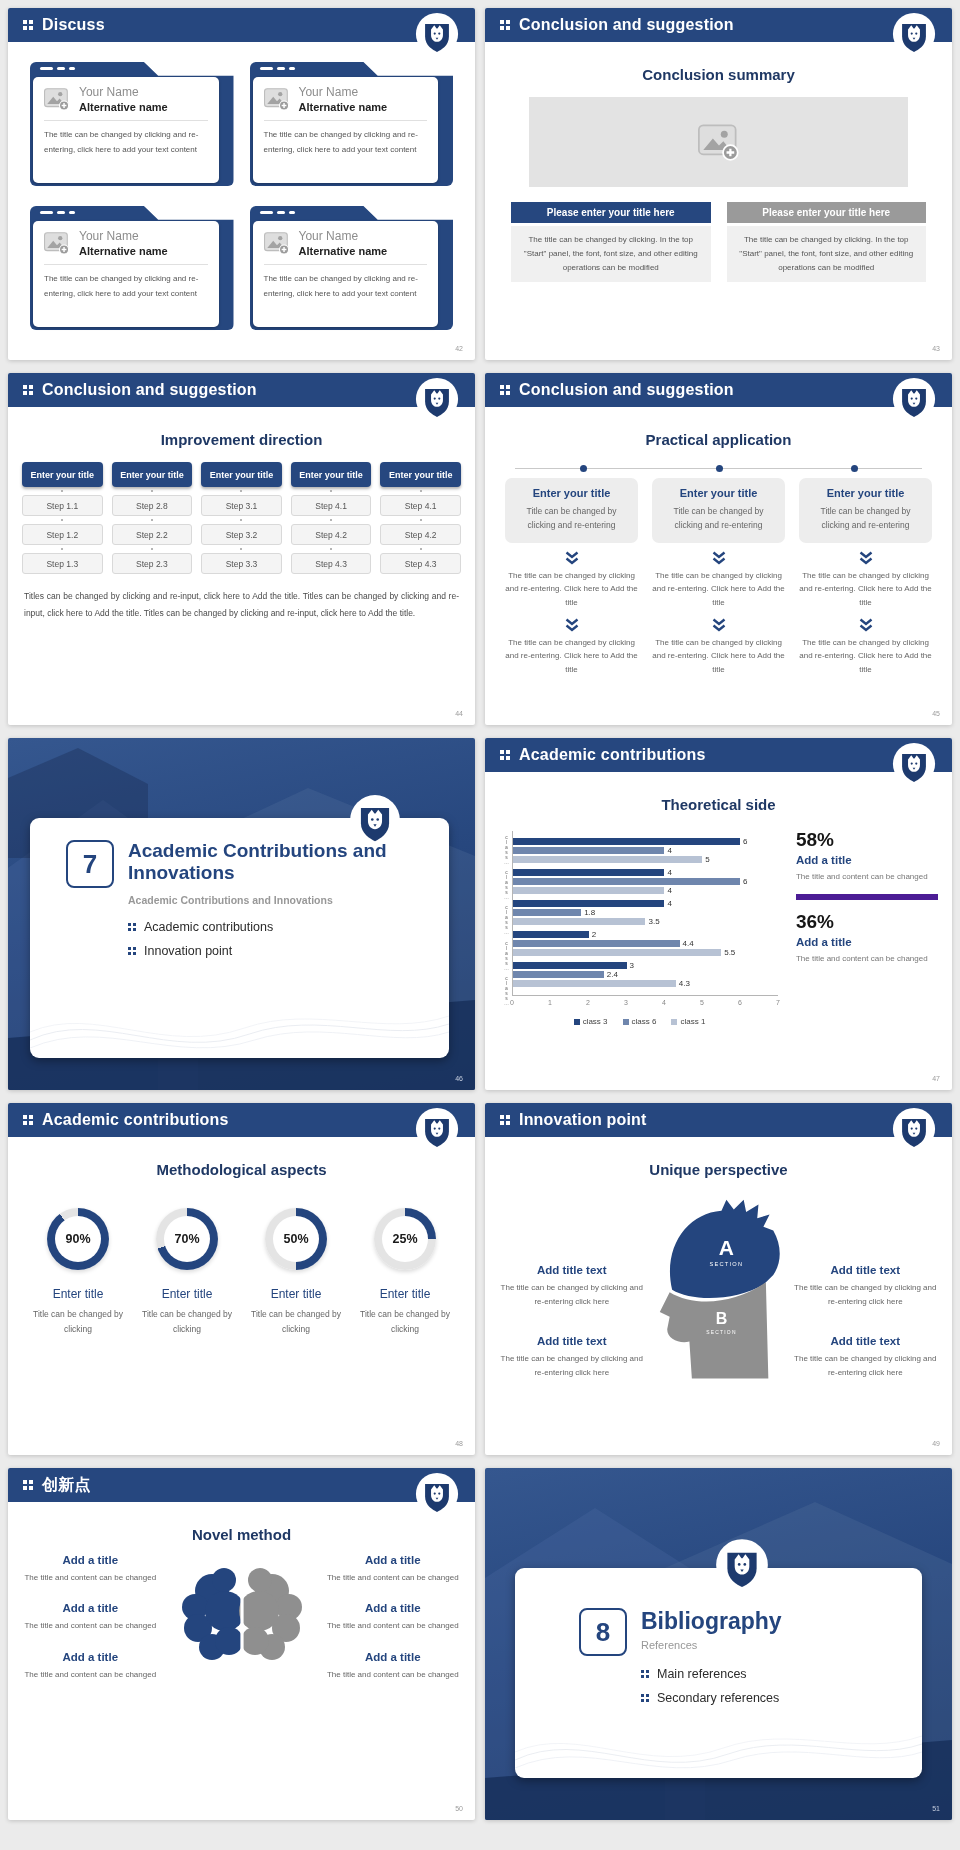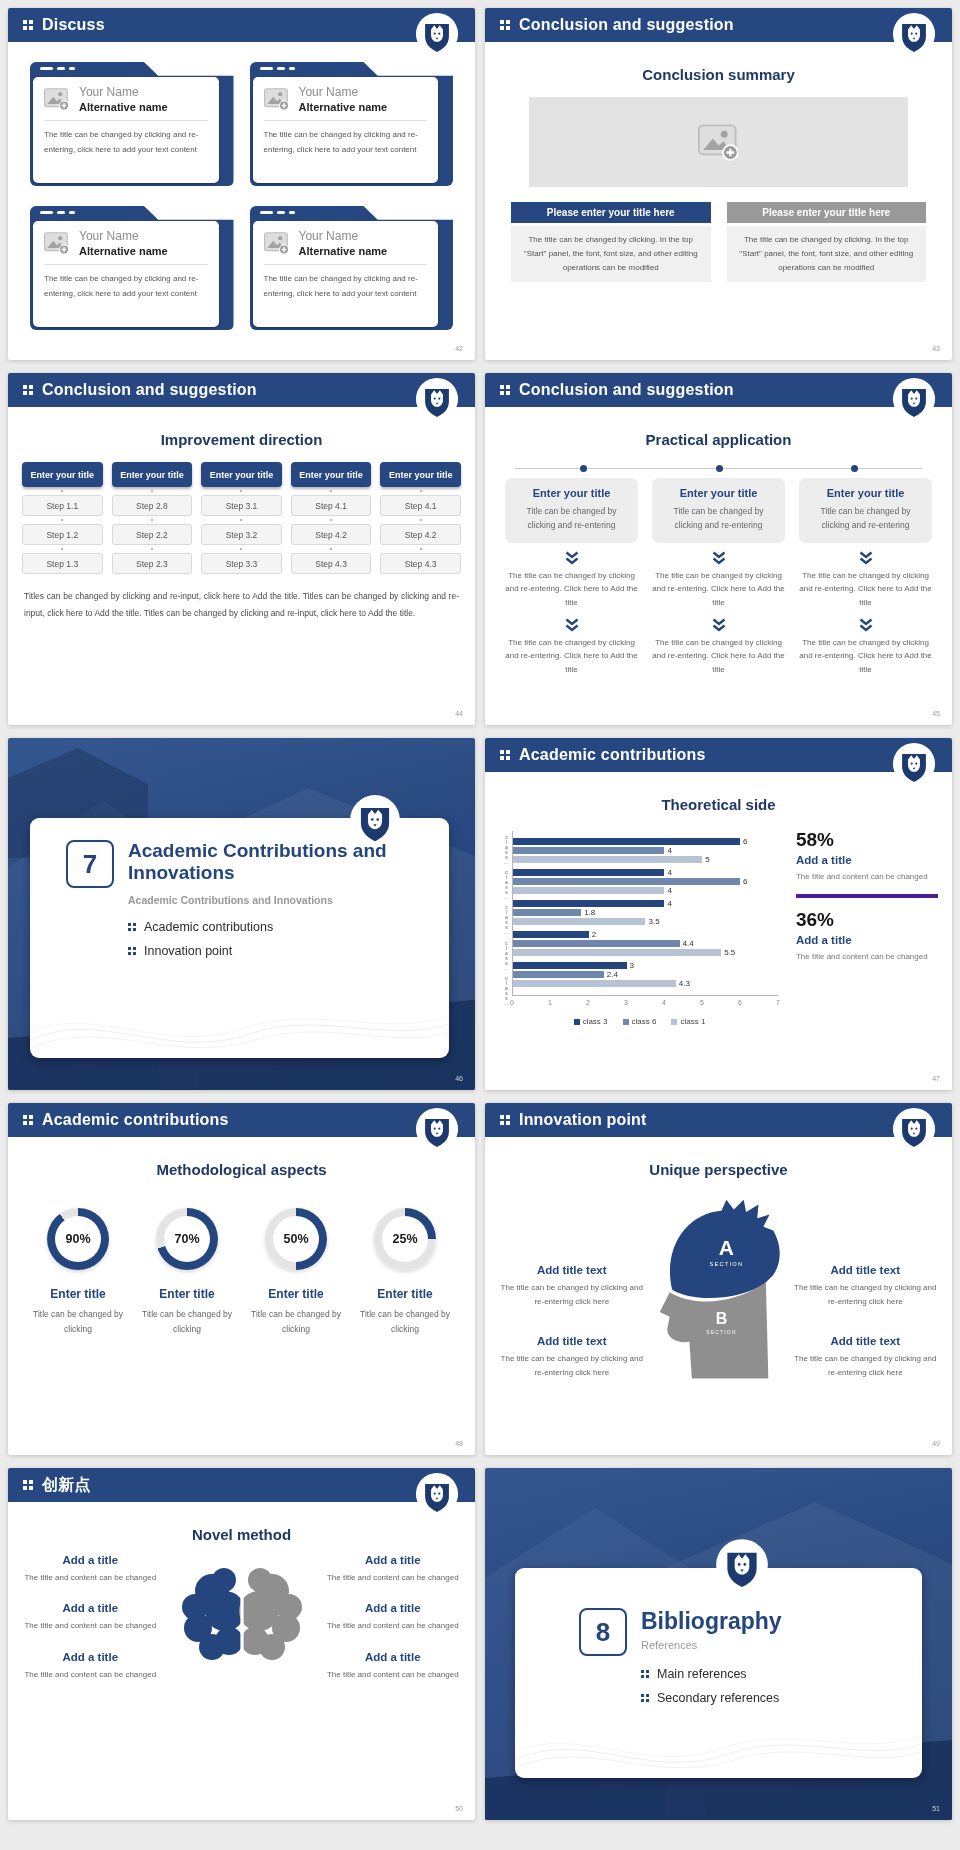--- a/index.html
+++ b/index.html
@@ -83,32 +83,32 @@
   .bar-row{display:flex;align-items:center;height:9px}
   .bar{height:7px;flex:none}
   .bar-val{font-size:8px;color:#333;margin-left:3px;white-space:nowrap}
   .xaxis{position:relative;height:11px;margin-top:1px}
   .tick{position:absolute;transform:translateX(-50%);font-size:7px;color:#888;top:2px}
   .legend{display:flex;justify-content:center;gap:15px;margin-top:9px}
   .leg-item{display:flex;align-items:center;gap:3px;font-size:8px;color:#444}
   .leg-item i{width:6px;height:6px;display:block}
   .leg-item em{font-style:normal}
   .stats{flex:1;padding:4px 0 0 18px}
-  .stat{border-bottom:4px solid #4c1d95;padding-bottom:11px;margin-bottom:11px}
+  .stat{border-bottom:6px solid #4c1d95;padding-bottom:11px;margin-bottom:11px}
   .pct{font-size:19px;font-weight:bold;color:#161616}
   .stat-title{font-size:11.5px;font-weight:bold;color:#24457e;margin:3px 0 4px}
   .stat-body{font-size:8px;color:#777;line-height:1.65}
 
   
   .donuts{display:flex;justify-content:space-between;padding:0 24px;margin-top:30px}
   .dcol{width:92px;text-align:center}
   .donut{width:62px;height:62px;border-radius:50%;margin:0 auto;position:relative;display:flex;align-items:center;justify-content:center;box-shadow:0 2px 4px rgba(0,0,0,.15)}
   .donut::after{content:"";position:absolute;inset:8px;background:#fff;border-radius:50%}
   .donut span{position:relative;z-index:1;font-size:12.5px;font-weight:bold;color:#1a1a1a}
-  .dtitle{margin-top:17px;font-size:12px;font-weight:bold;color:#24457e}
+  .dtitle{margin-top:17px;font-size:12px;font-weight:normal;color:#24457e}
   .dbody{margin-top:6px;font-size:8.5px;color:#666;line-height:1.75}
 
   
   .s49row{display:flex;padding:0 14px;margin-top:14px;align-items:flex-end}
   .sidecol{flex:1;display:flex;flex-direction:column;gap:26px;margin-top:14px}
   .block{text-align:center}
   .btitle{font-size:11.5px;font-weight:bold;color:#24457e;margin-bottom:5px}
   .bbody{font-size:8px;color:#666;line-height:1.75}
   .headfig{width:148px;flex:none}
 

